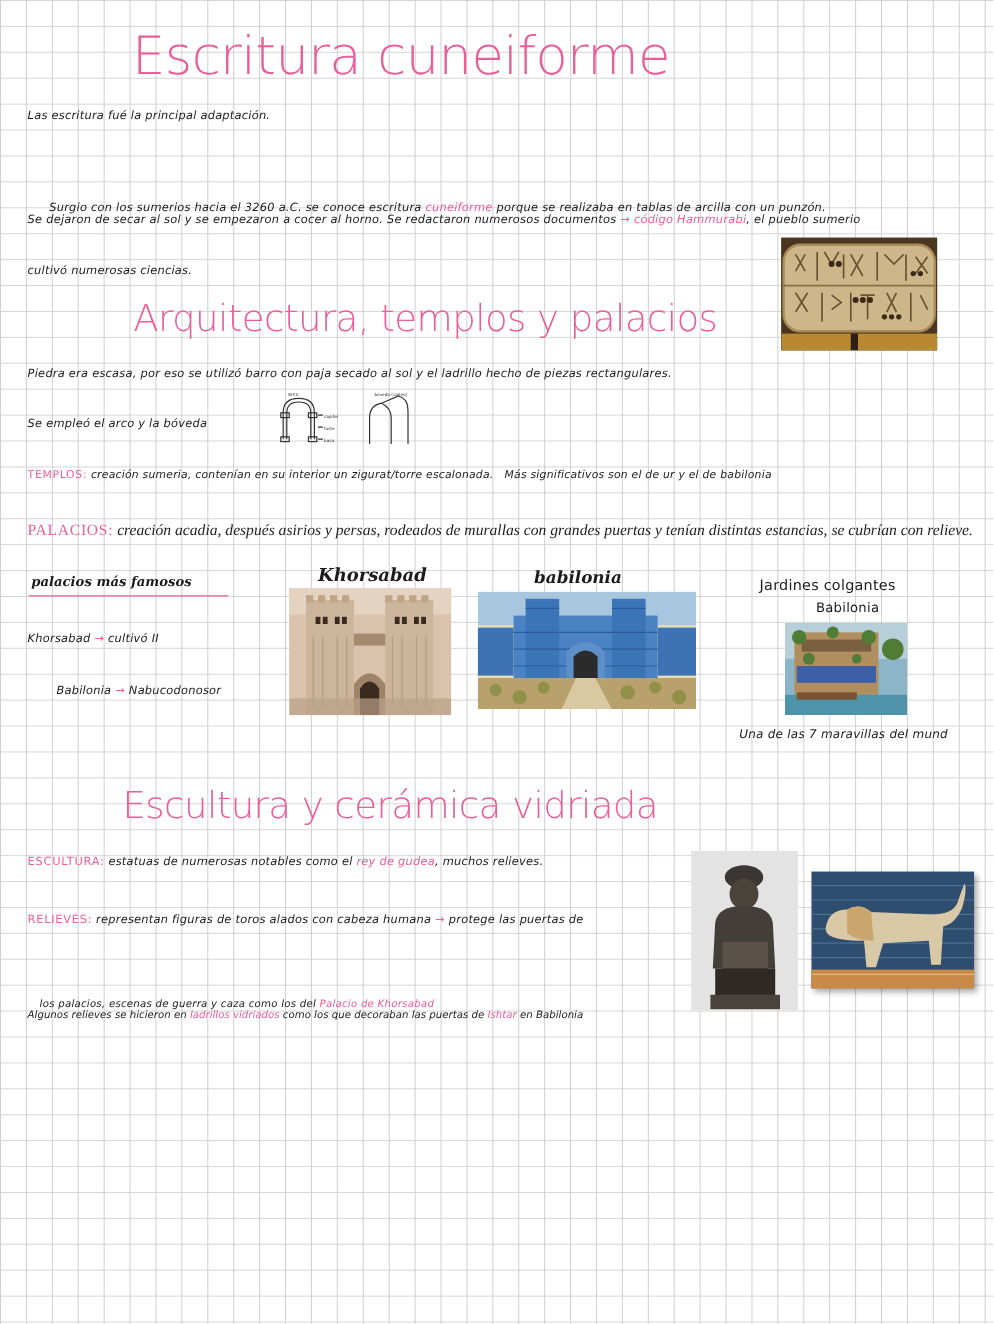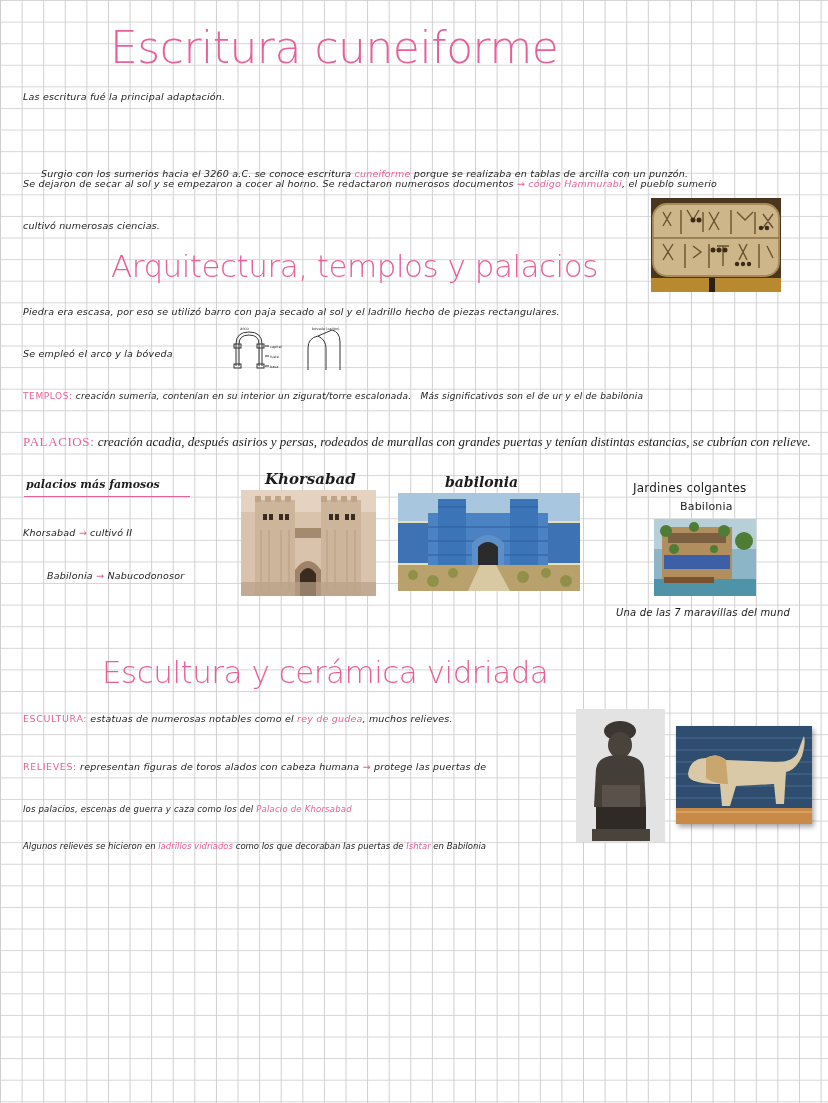--- a/index.html
+++ b/index.html
@@ -233,21 +233,21 @@
   <span class="pk">rey de gudea</span><span>, muchos relieves.</span>
 </div>
 
 <div class="abs txt" style="left:23px; top:761px;">
   <span class="lbl">RELIEVES:</span>
   <span>representan figuras de toros alados con cabeza humana</span>
   <span class="arrow">→</span>
   <span>protege las puertas de</span>
 </div>
 
-<div class="abs txt" style="left:23px; top:804px; font-size:8.5px;">
+<div class="abs txt" style="left:23px; top:832px; font-size:8.5px;padding-left:10px;">
   <span>los palacios, escenas de guerra y caza como los del</span>
   <span class="pk">Palacio de Khorsabad</span>
 </div>
 
 <div class="abs txt" style="left:23px; top:841px; font-size:8.5px; letter-spacing:0;">
   <span>Algunos relieves se hicieron en</span>
   <span class="pk">ladrillos vidriados</span>
   <span>como los que decoraban las puertas de</span>
   <span class="pk">Ishtar</span>
   <span>en Babilonia</span>

